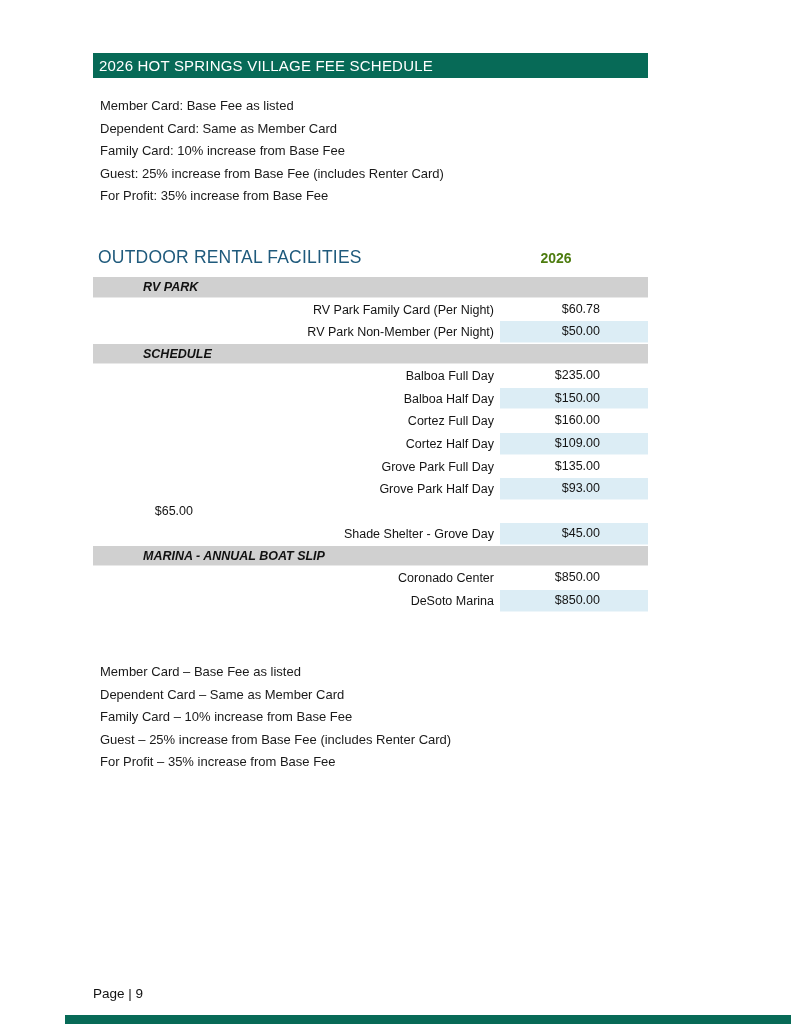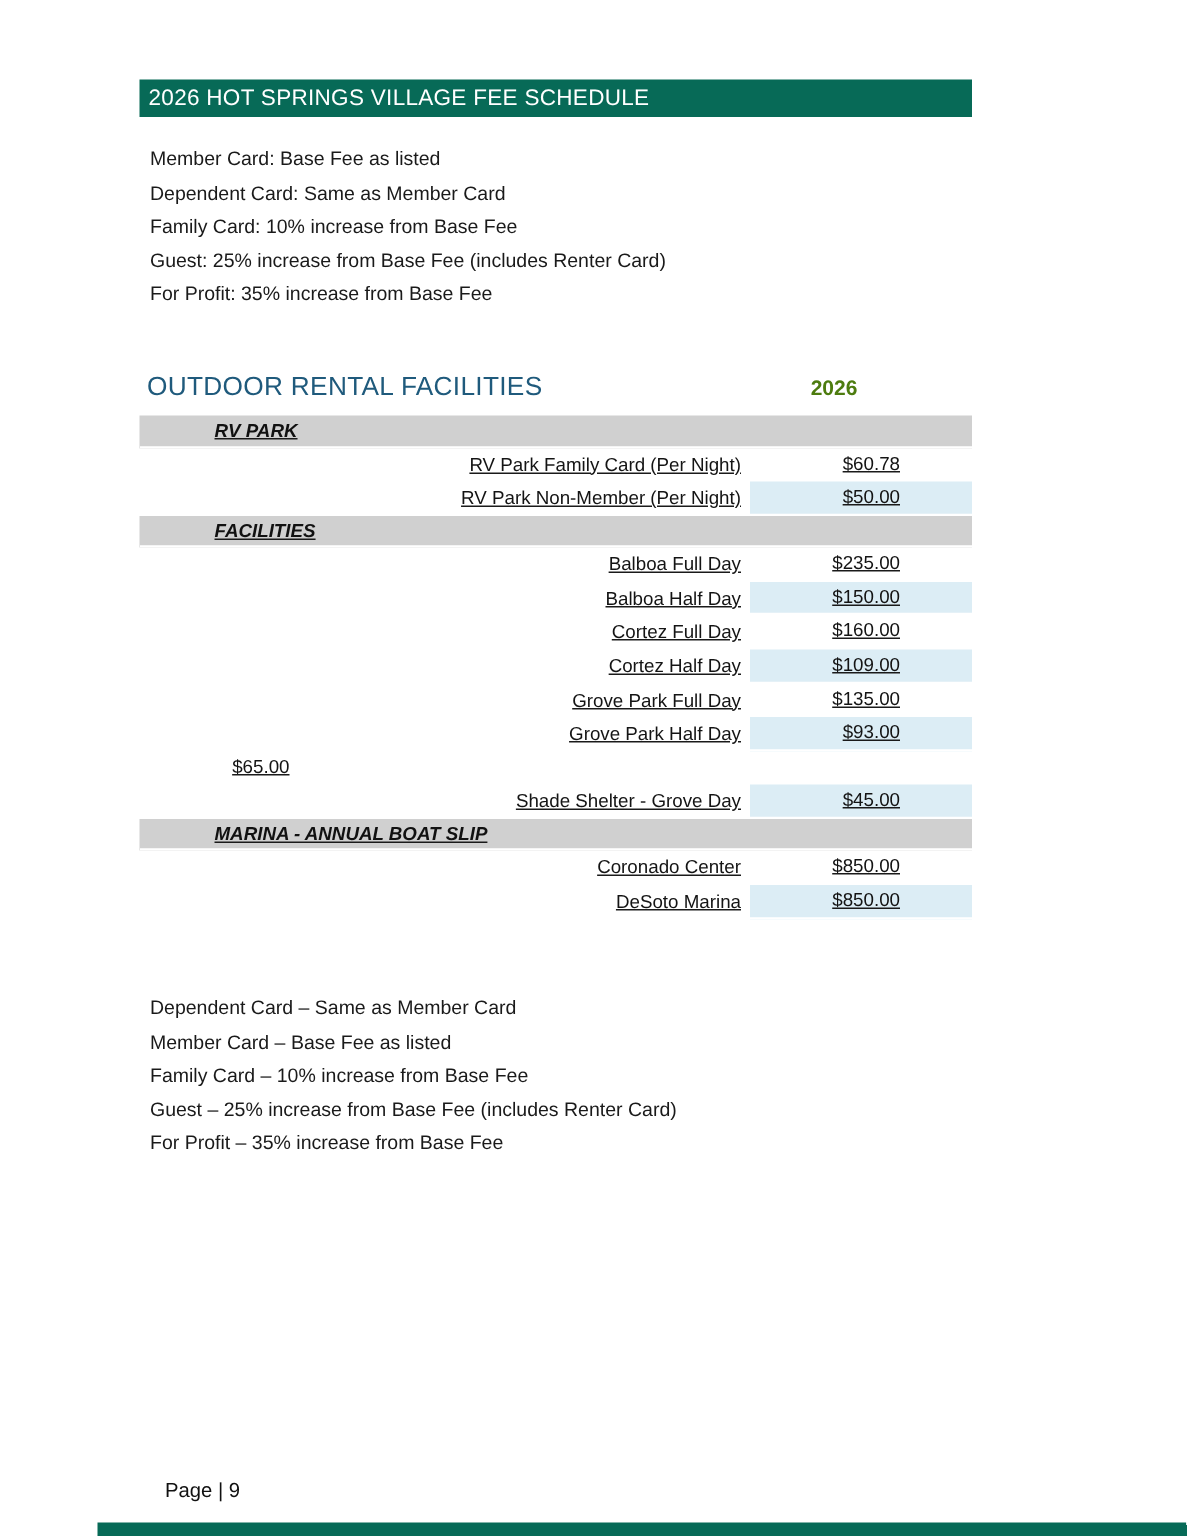--- a/index.html
+++ b/index.html
@@ -39,42 +39,41 @@
     font-size:17.5px;font-weight:500;color:var(--heading-blue);
     letter-spacing:.2px;white-space:nowrap;
   }
   .year-label{
     position:absolute;left:506px;top:250px;width:100px;
     text-align:center;font-size:14px;font-weight:bold;color:#4d7c0f;
   }
   .fee-table{
     position:absolute;left:93px;top:277px;width:555px;
     font-size:12.5px;
-    text-decoration:underline;
   }
   .group-bar{
     height:21.5px;background:var(--bar-gray);
     box-shadow:inset 0 -1.5px 0 #ffffff;
     line-height:20px;padding-left:50px;box-sizing:border-box;
     font-weight:bold;font-style:italic;color:#111111;
     white-space:nowrap;
   }
   .fee-row{display:flex;height:22.6px;}
   .fee-label{
     flex:1;text-align:right;padding-right:6px;
     line-height:22.6px;white-space:nowrap;color:#141414;
   }
   .fee-price{
     width:148px;box-sizing:border-box;text-align:right;
     padding-right:48px;line-height:21px;color:#141414;
     box-shadow:inset 0 -1.5px 0 #ffffff;
   }
   .fee-price.shaded{background:var(--shade-blue);}
   .page-number{
-    position:absolute;left:110px;top:986px;
+    position:absolute;left:93px;top:986px;
     font-size:13.5px;color:#111111;white-space:nowrap;
   }
   .footer-accent-bar{
     position:absolute;left:65px;top:1015px;width:726px;height:9px;
     background:var(--teal);
   }
 </style>
 </head>
 <body>
 
@@ -97,21 +96,21 @@
   <div class="fee-table">
       <div class="group-bar">RV PARK</div>
       <div class="fee-row">
         <div class="fee-label">RV Park Family Card (Per Night)</div>
         <div class="fee-price">$60.78</div>
       </div>
       <div class="fee-row">
         <div class="fee-label">RV Park Non-Member (Per Night)</div>
         <div class="fee-price shaded">$50.00</div>
       </div>
-      <div class="group-bar">FACILITIES</div>
+      <div class="group-bar">SCHEDULE</div>
       <div class="fee-row">
         <div class="fee-label">Balboa Full Day</div>
         <div class="fee-price">$235.00</div>
       </div>
       <div class="fee-row">
         <div class="fee-label">Balboa Half Day</div>
         <div class="fee-price shaded">$150.00</div>
       </div>
       <div class="fee-row">
         <div class="fee-label">Cortez Full Day</div>
@@ -141,22 +140,22 @@
         <div class="fee-label">Coronado Center</div>
         <div class="fee-price">$850.00</div>
       </div>
       <div class="fee-row">
         <div class="fee-label">DeSoto Marina</div>
         <div class="fee-price shaded">$850.00</div>
       </div>
     </div>
 
   <div class="notes" id="footer-notes">
+      <div class="note-line">Member Card – Base Fee as listed</div>
       <div class="note-line">Dependent Card – Same as Member Card</div>
-      <div class="note-line">Member Card – Base Fee as listed</div>
       <div class="note-line">Family Card – 10% increase from Base Fee</div>
       <div class="note-line">Guest – 25% increase from Base Fee (includes Renter Card)</div>
       <div class="note-line">For Profit – 35% increase from Base Fee</div>
     </div>
 
   <div class="page-number">Page | 9</div>
 
   <div class="footer-accent-bar"></div>
 
 </div>

